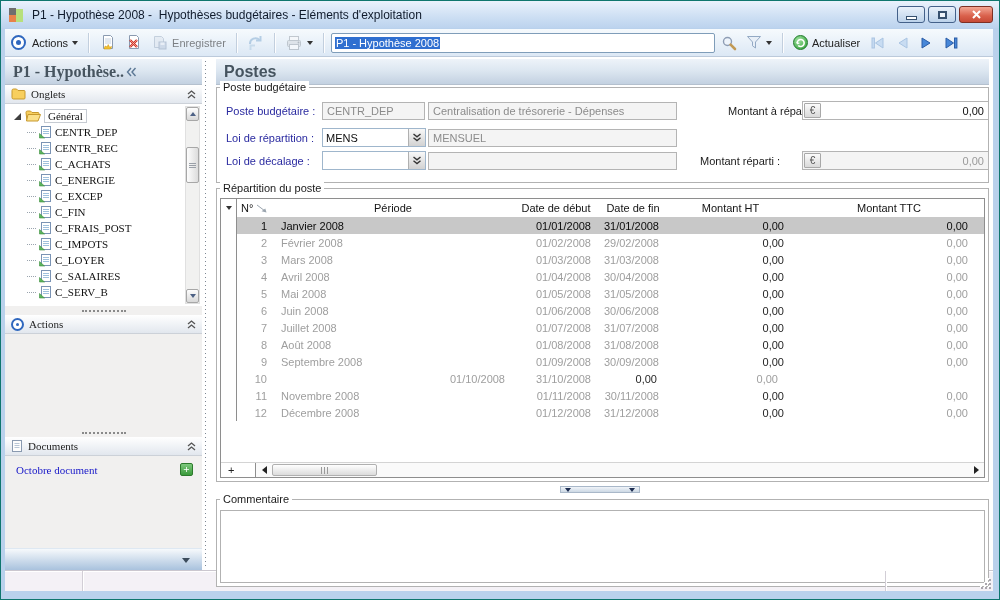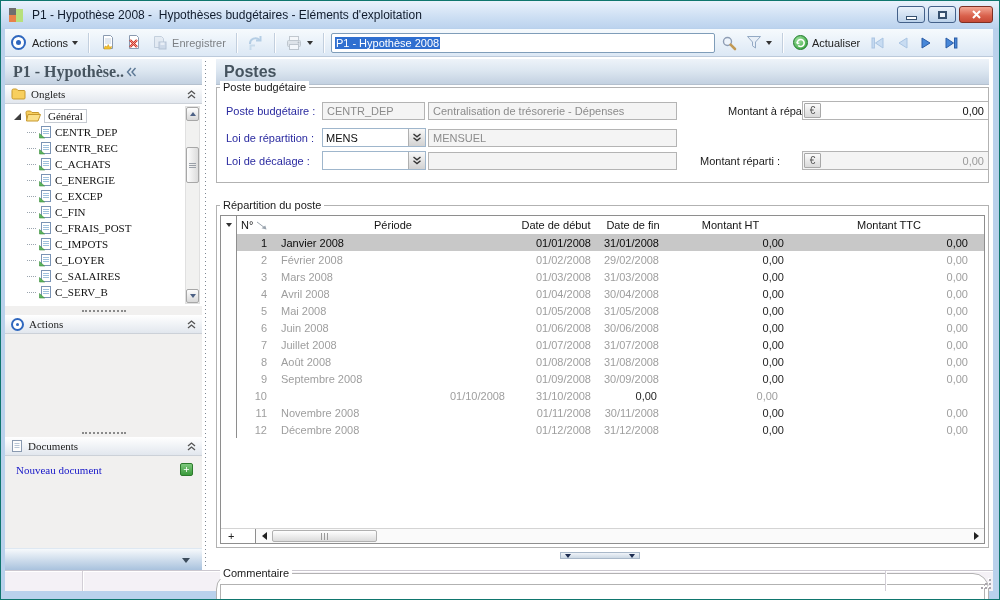--- a/index.html
+++ b/index.html
@@ -66,22 +66,22 @@
 
   .vsplit { width:8px; flex:none; position:relative; background:#fff; cursor:col-resize; }
   .vsplit::after { content:""; position:absolute; left:3px; top:2px; bottom:2px; width:1px;
     background-image:repeating-linear-gradient(to bottom,#7e8894 0 1px,transparent 1px 4px); }
 
   
   .main { flex:1; min-width:0; background:#fff; padding:0 4px 0 0; }
   .group { border:1px solid #b2b2b2; position:relative; margin-left:6px; background:#fff; }
   .group-legend { position:absolute; top:-7px; left:3px; background:#fff; padding:0 3px; color:#1a1a1a; }
   .g1 { margin-top:2px; height:96px; }
-  .g2 { margin-top:22px; height:343px;text-decoration:underline; }
-  .g3 { margin-top:14px; height:88px;border-radius:16px; }
+  .g2 { margin-top:5px; height:294px;text-decoration:underline; }
+  .g3 { margin-top:6px; height:88px; }
   .flbl { position:absolute; height:18px; display:flex; align-items:center; color:#2a2aa0; }
   .flbl.dark { color:#1c1c1c; }
   .input-dis { position:absolute; height:18px; background:#f4f4f4; border:1px solid #b4b4b4; color:#8b8b8b; display:flex; align-items:center; padding:0 4px; overflow:hidden; white-space:nowrap; }
   .combo { position:absolute; height:19px; background:#fff; border:1px solid #9fb6cc; display:flex; }
   .combo .val { flex:1; display:flex; align-items:center; padding:0 3px; color:#0d0d0d; }
   .combo .dd { width:17px; background:linear-gradient(#f8f8f8,#d2d2d2); border-left:1px solid #b0b0b0; display:flex; align-items:center; justify-content:center; cursor:pointer; }
   .efield { position:absolute; height:19px; border:1px solid #b4b4b4; background:#fff; display:flex; align-items:center; }
   .efield .cur { width:17px; align-self:stretch; margin:1px; background:linear-gradient(#fbfbfb,#d9d9d9); border:1px solid #a8a8a8; border-radius:1px; display:flex; align-items:center; justify-content:center; color:#555; font-size:10px; }
   .efield .val { flex:1; text-align:right; padding-right:4px; color:#0d0d0d; }
   .efield.dis { background:#f4f4f4; } .efield.dis .val { color:#9a9a9a; }
@@ -412,21 +412,21 @@
               <rect x="1.5" y="1.5" width="9" height="11" fill="#fdfdfd" stroke="#8a9ab0"></rect>
               <path d="M3.5 4.5h5M3.5 6.5h5M3.5 8.5h5" stroke="#b9c6d6"></path>
             </svg>
           <span>Documents</span>
           <svg class="right" width="9" height="9" viewBox="0 0 9 9">
               <path d="M1 4 L4.5 1 L8 4 M1 8 L4.5 5 L8 8" stroke="#555" fill="none" stroke-width="1.3"></path>
             </svg>
         </div>
 
         <div class="newdoc">
-          <span class="lnk">Nouveau document</span>
+          <span class="lnk">Octobre document</span>
           <span class="plusbtn">+</span>
         </div>
 
         <div class="collapse-bar">
           <i class="dk-caret"></i>
         </div>
       </div>
 
       <div class="vsplit"></div>
 

